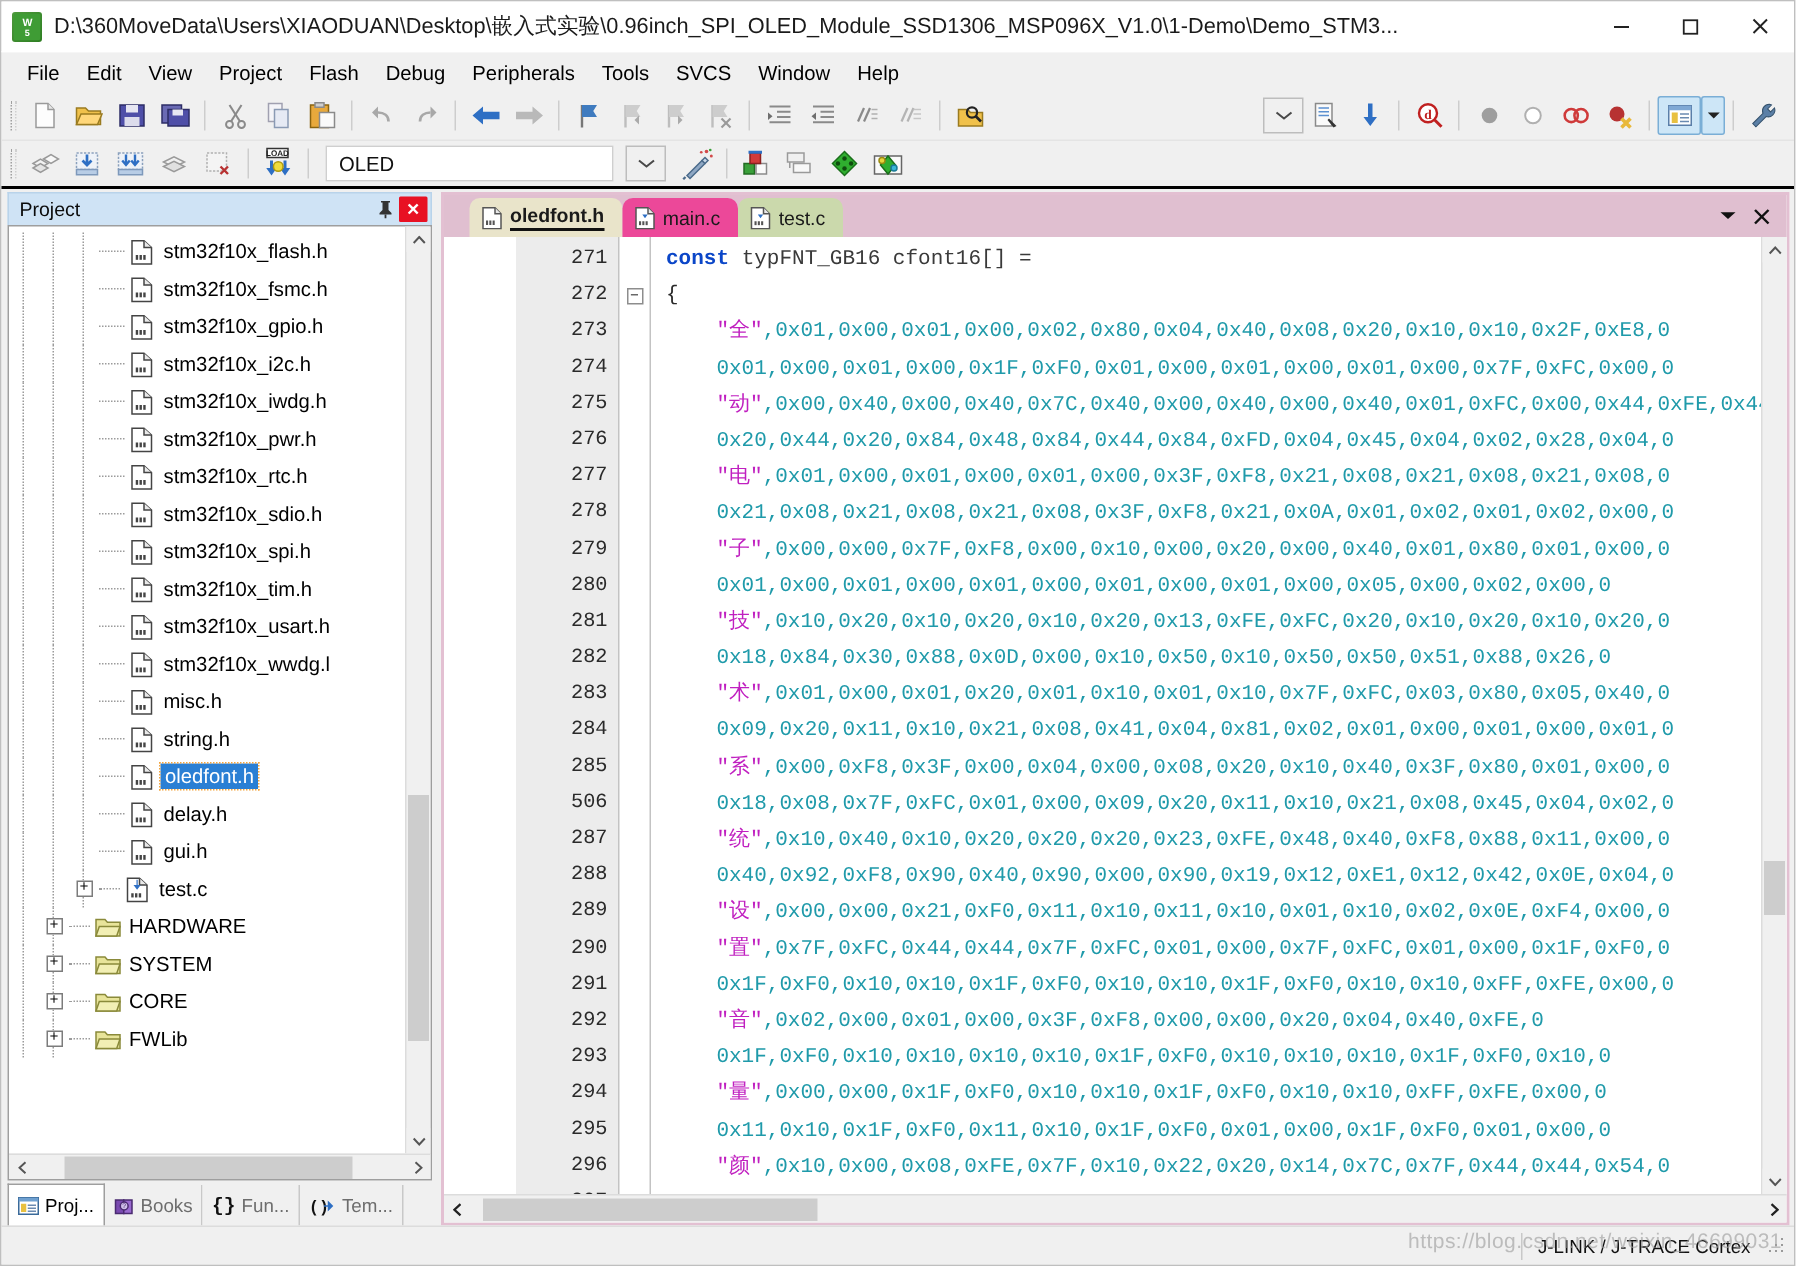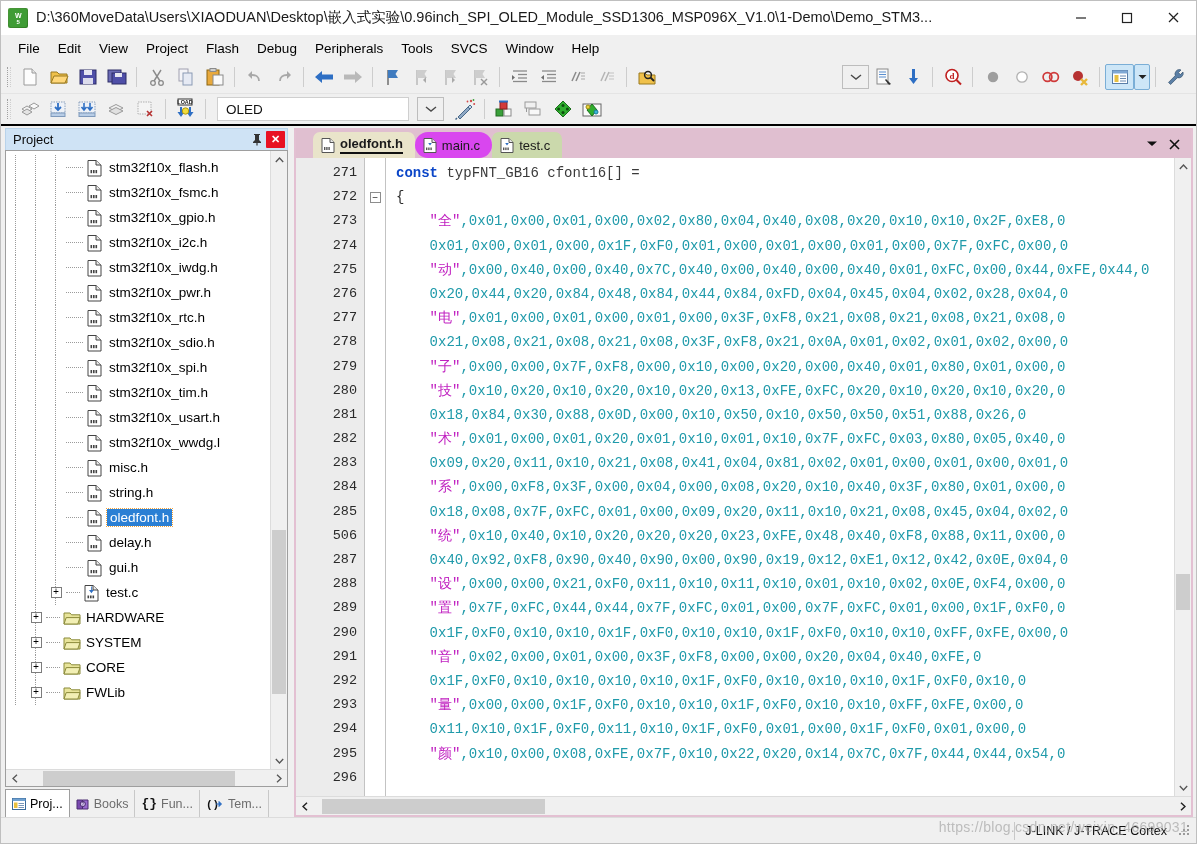--- a/index.html
+++ b/index.html
@@ -301,37 +301,38 @@
     font-size: 13px;
     color: #1a1a1a;
     border-top-left-radius: 7px;
     border-top-right-radius: 7px;
     margin-top: 2px;
     white-space: nowrap;
   }
   .etab .eti { margin-right: 5px; display: flex; }
   .etab.active { background: #e9e4ca; font-weight: bold; }
   .etab.active .etlabel { border-bottom: 2px solid #111; padding-bottom: 1px; }
-  .etab.yellow { background: #d946ef; border-radius: 13px; }
+  .etab.yellow { background: #ec4899; }
   .etab.green { background: #cbd9ac; }
   .tabstrip-right {
     margin-left: auto;
     display: flex; align-items: center;
     padding-right: 6px;
   }
   .ts-btn {
     width: 22px; height: 26px;
     display: flex; align-items: center; justify-content: center;
     color: #222;
   }
 
   .code-region {
     flex: 1; min-height: 0;
     display: flex;
     background: #fff;
+    margin-left: 48px;
   }
   .code-main {
     flex: 1;
     display: flex;
     min-width: 0;
     overflow: hidden;
     background: #fff;
   }
   .gutter {
     width: 68px; min-width: 68px;
@@ -1379,20 +1380,21 @@
             <div class="codetext" id="codetext">
                 <div class="cline"><span class="kw">const </span><span class="ty">typFNT_GB16 cfont16[] =</span></div>
                 <div class="cline"><span class="pun">{</span></div>
                 <div class="cline">    <span class="str">"全"</span><span class="hex">,0x01,0x00,0x01,0x00,0x02,0x80,0x04,0x40,0x08,0x20,0x10,0x10,0x2F,0xE8,0</span></div>
                 <div class="cline">    <span class="hex">0x01,0x00,0x01,0x00,0x1F,0xF0,0x01,0x00,0x01,0x00,0x01,0x00,0x7F,0xFC,0x00,0</span></div>
                 <div class="cline">    <span class="str">"动"</span><span class="hex">,0x00,0x40,0x00,0x40,0x7C,0x40,0x00,0x40,0x00,0x40,0x01,0xFC,0x00,0x44,0xFE,0x44,0</span></div>
                 <div class="cline">    <span class="hex">0x20,0x44,0x20,0x84,0x48,0x84,0x44,0x84,0xFD,0x04,0x45,0x04,0x02,0x28,0x04,0</span></div>
                 <div class="cline">    <span class="str">"电"</span><span class="hex">,0x01,0x00,0x01,0x00,0x01,0x00,0x3F,0xF8,0x21,0x08,0x21,0x08,0x21,0x08,0</span></div>
                 <div class="cline">    <span class="hex">0x21,0x08,0x21,0x08,0x21,0x08,0x3F,0xF8,0x21,0x0A,0x01,0x02,0x01,0x02,0x00,0</span></div>
                 <div class="cline">    <span class="str">"子"</span><span class="hex">,0x00,0x00,0x7F,0xF8,0x00,0x10,0x00,0x20,0x00,0x40,0x01,0x80,0x01,0x00,0</span></div>
+                <div class="cline">    <span class="hex">0x01,0x00,0x01,0x00,0x01,0x00,0x01,0x00,0x01,0x00,0x05,0x00,0x02,0x00,0</span></div>
                 <div class="cline">    <span class="str">"技"</span><span class="hex">,0x10,0x20,0x10,0x20,0x10,0x20,0x13,0xFE,0xFC,0x20,0x10,0x20,0x10,0x20,0</span></div>
                 <div class="cline">    <span class="hex">0x18,0x84,0x30,0x88,0x0D,0x00,0x10,0x50,0x10,0x50,0x50,0x51,0x88,0x26,0</span></div>
                 <div class="cline">    <span class="str">"术"</span><span class="hex">,0x01,0x00,0x01,0x20,0x01,0x10,0x01,0x10,0x7F,0xFC,0x03,0x80,0x05,0x40,0</span></div>
                 <div class="cline">    <span class="hex">0x09,0x20,0x11,0x10,0x21,0x08,0x41,0x04,0x81,0x02,0x01,0x00,0x01,0x00,0x01,0</span></div>
                 <div class="cline">    <span class="str">"系"</span><span class="hex">,0x00,0xF8,0x3F,0x00,0x04,0x00,0x08,0x20,0x10,0x40,0x3F,0x80,0x01,0x00,0</span></div>
                 <div class="cline">    <span class="hex">0x18,0x08,0x7F,0xFC,0x01,0x00,0x09,0x20,0x11,0x10,0x21,0x08,0x45,0x04,0x02,0</span></div>
                 <div class="cline">    <span class="str">"统"</span><span class="hex">,0x10,0x40,0x10,0x20,0x20,0x20,0x23,0xFE,0x48,0x40,0xF8,0x88,0x11,0x00,0</span></div>
                 <div class="cline">    <span class="hex">0x40,0x92,0xF8,0x90,0x40,0x90,0x00,0x90,0x19,0x12,0xE1,0x12,0x42,0x0E,0x04,0</span></div>
                 <div class="cline">    <span class="str">"设"</span><span class="hex">,0x00,0x00,0x21,0xF0,0x11,0x10,0x11,0x10,0x01,0x10,0x02,0x0E,0xF4,0x00,0</span></div>
                 <div class="cline">    <span class="str">"置"</span><span class="hex">,0x7F,0xFC,0x44,0x44,0x7F,0xFC,0x01,0x00,0x7F,0xFC,0x01,0x00,0x1F,0xF0,0</span></div>

